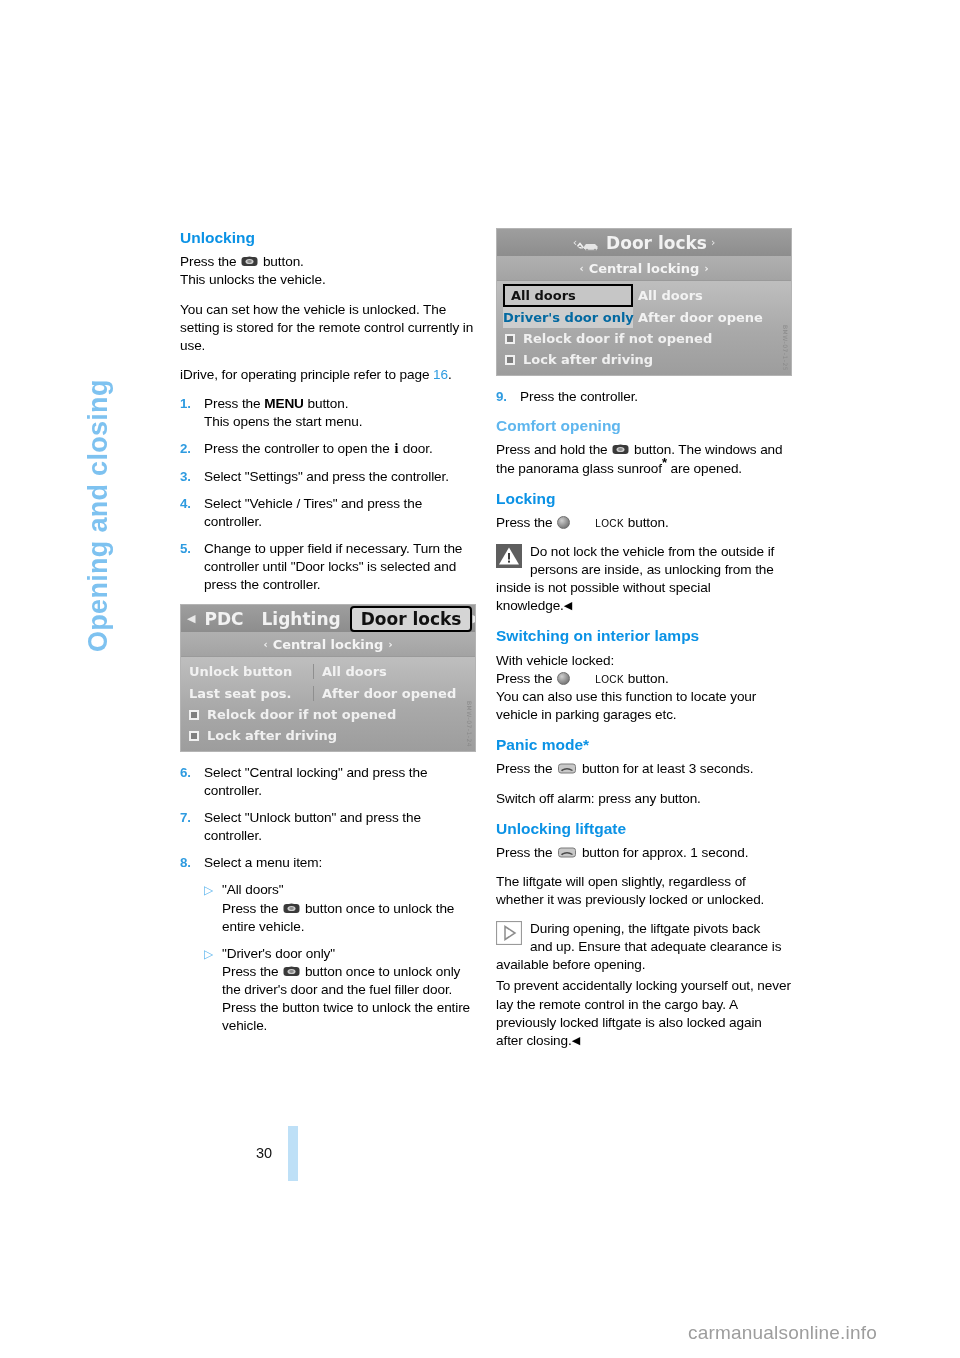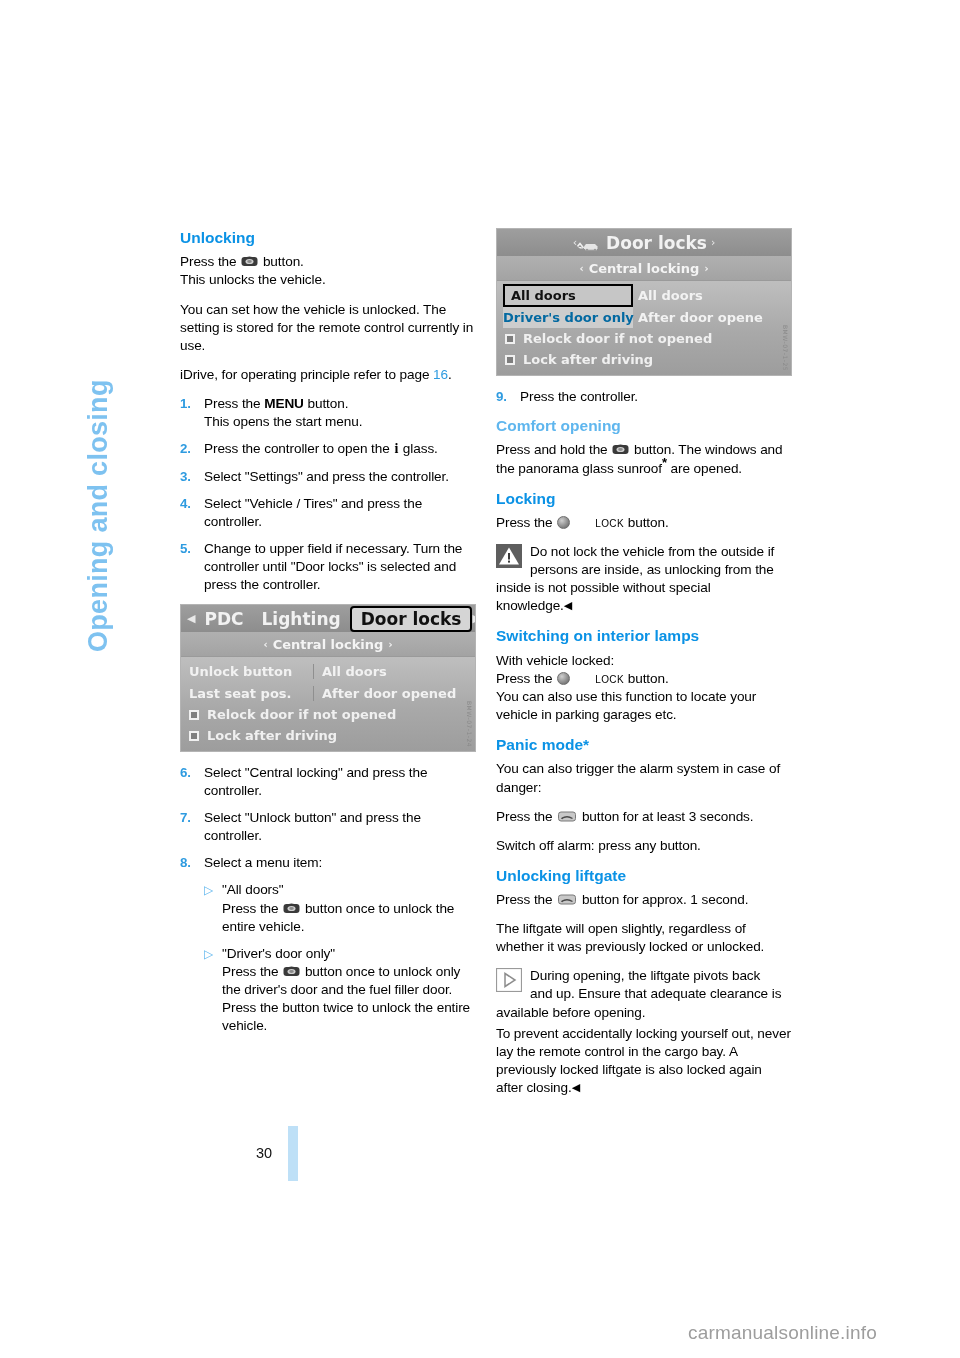--- a/index.html
+++ b/index.html
@@ -356,21 +356,21 @@
     </p>
 
     <ol class="steps">
       <li>
         <span class="num">1.</span>
         <span>Press the </span><span class="bold">MENU</span><span> button.</span><br>
         <span>This opens the start menu.</span>
       </li>
       <li>
         <span class="num">2.</span>
-        <span>Press the controller to open the </span><span class="icon-i">i</span><span> glass.</span>
+        <span>Press the controller to open the </span><span class="icon-i">i</span><span> door.</span>
       </li>
       <li>
         <span class="num">3.</span>
         <span>Select "Settings" and press the controller.</span>
       </li>
       <li>
         <span class="num">4.</span>
         <span>Select "Vehicle / Tires" and press the controller.</span>
       </li>
       <li>
@@ -560,21 +560,20 @@
     <h2 class="sec">Switching on interior lamps</h2>
     <p class="body tight">With vehicle locked:</p>
     <p class="body tight">
       <span>Press the</span>
       <span class="icon-lockcircle"></span><span class="lockword">LOCK</span>
       <span>button.</span>
     </p>
     <p class="body">You can also use this function to locate your vehicle in parking garages etc.</p>
 
     <h2 class="sec">Panic mode*</h2>
-    <p class="body">You can also trigger the alarm system in case of danger:</p>
     <p class="body">
       <span>Press the</span>
       <span class="icon-liftgate">
         <svg viewBox="0 0 18 13" width="18" height="13" aria-hidden="true">
           <rect x="0.5" y="2" width="17" height="9" rx="2.5" fill="#c8c8c8" stroke="#7a7a7a" stroke-width="1"></rect>
           <path d="M3.5 8.5 Q9 5 14.5 8.5" stroke="#4a4a4a" stroke-width="1.4" fill="none"></path>
           <path d="M4.5 7.2 L3.2 8.7 L5 9.3 Z" fill="#4a4a4a"></path>
         </svg>
       </span>
       <span>button for at least 3 seconds.</span>

